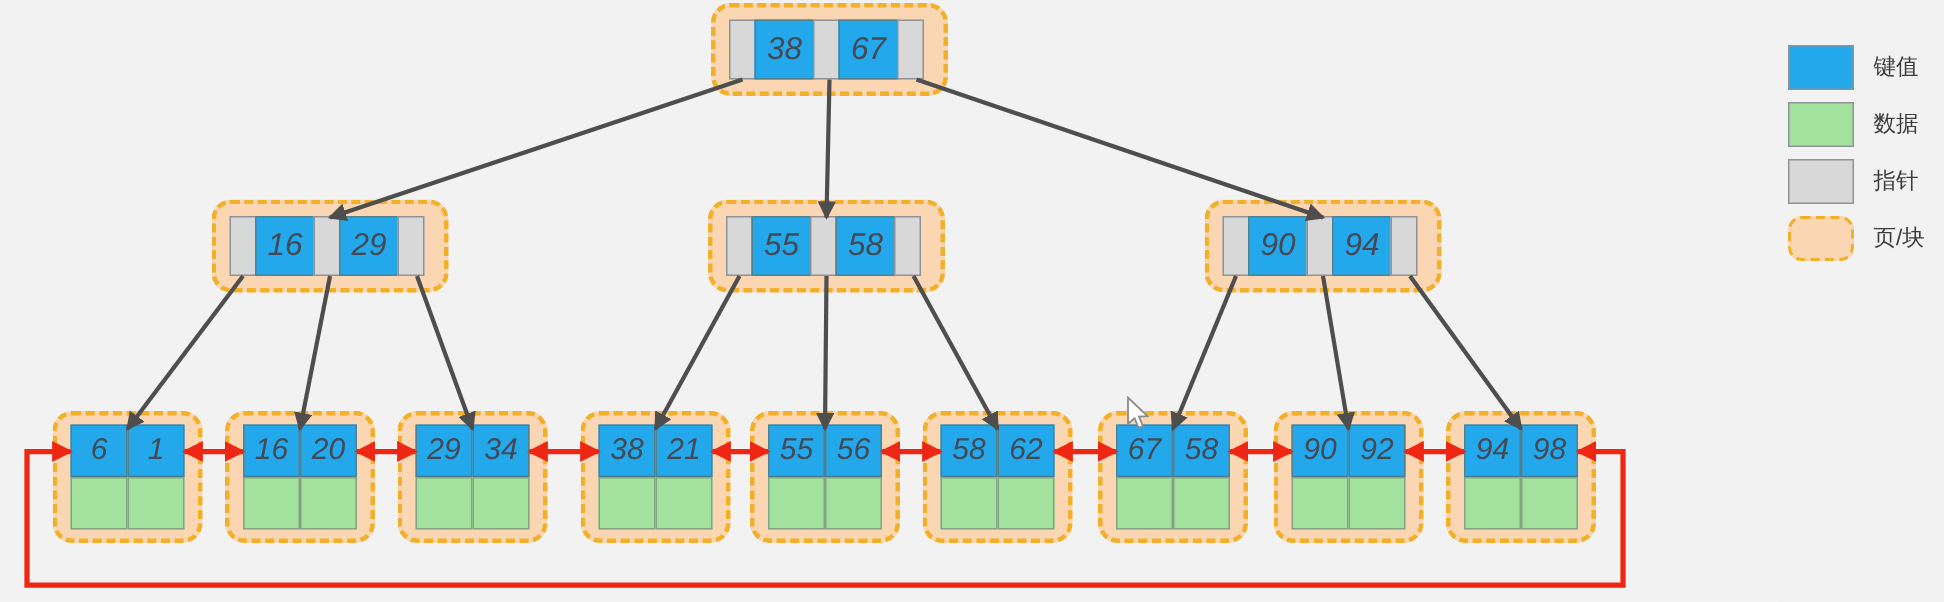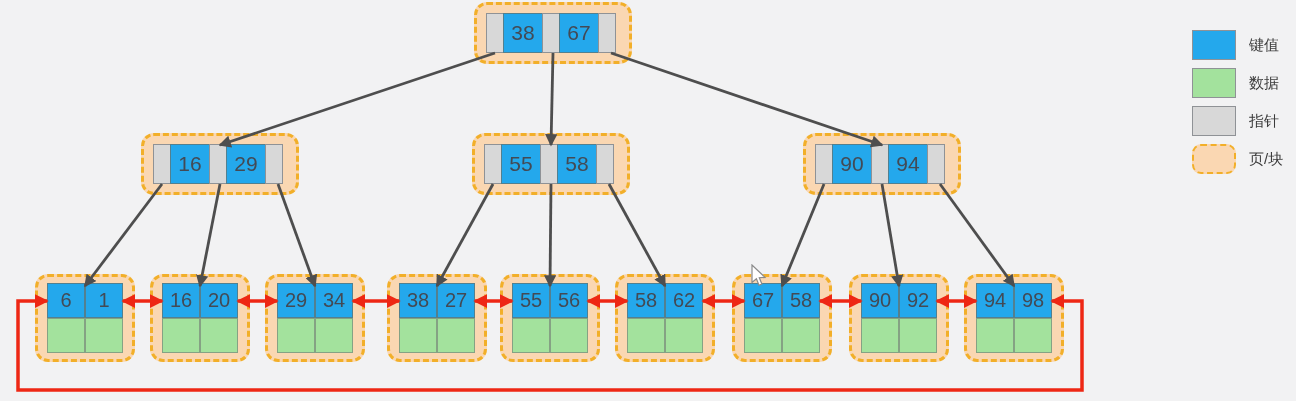--- a/index.html
+++ b/index.html
@@ -2,21 +2,21 @@
 <html style="--background: #F2F2F3; --key_fill: #24A8EC; --data_fill: #A3E29D; --pointer_fill: #D8D8D8; --page_fill: #FAD7B2; --page_border: #F2AF29; --link_red: #EE2714; --arrow_gray: #4E4E4E; --text: #434A55;"><head>
 <meta charset="utf-8">
 <style>
   html,body{margin:0;padding:0;}
   #stage{
     position:relative; width:1296px; height:401px;
     background:var(--background,#F2F2F3); overflow:hidden;
     font-family:"Liberation Sans","DejaVu Sans",sans-serif;
   }
   #arrowlayer{position:absolute;left:0;top:0;width:1296px;height:401px;z-index:5;pointer-events:none;}
-  #nodelayer{position:absolute;left:0;top:0;width:1296px;height:401px;z-index:2;}
+  #nodelayer{position:absolute;left:0;top:0;width:1296px;height:401px;z-index:2;font-style:italic;}
 
   .page{
     position:absolute; box-sizing:border-box;
     background:var(--page_fill); border:3px dashed var(--page_border);
     border-radius:13px;
   }
   .inode{width:158px;height:62px;}
   .inode-row{position:absolute;left:9px;top:8px;display:flex;}
   .cell{box-sizing:border-box;}
   .ptr{width:18px;height:40px;background:var(--pointer_fill);border:1px solid #8f9296;}
@@ -110,21 +110,21 @@
         <div class="leaf-table">
           <div class="leaf-key">29</div>
           <div class="leaf-key">34</div>
           <div class="leaf-data"></div>
           <div class="leaf-data"></div>
         </div>
       </div>
       <div class="page leaf" style="left: 387px; top: 274px;">
         <div class="leaf-table">
           <div class="leaf-key">38</div>
-          <div class="leaf-key">27</div>
+          <div class="leaf-key">21</div>
           <div class="leaf-data"></div>
           <div class="leaf-data"></div>
         </div>
       </div>
       <div class="page leaf" style="left: 500px; top: 274px;">
         <div class="leaf-table">
           <div class="leaf-key">55</div>
           <div class="leaf-key">56</div>
           <div class="leaf-data"></div>
           <div class="leaf-data"></div>

